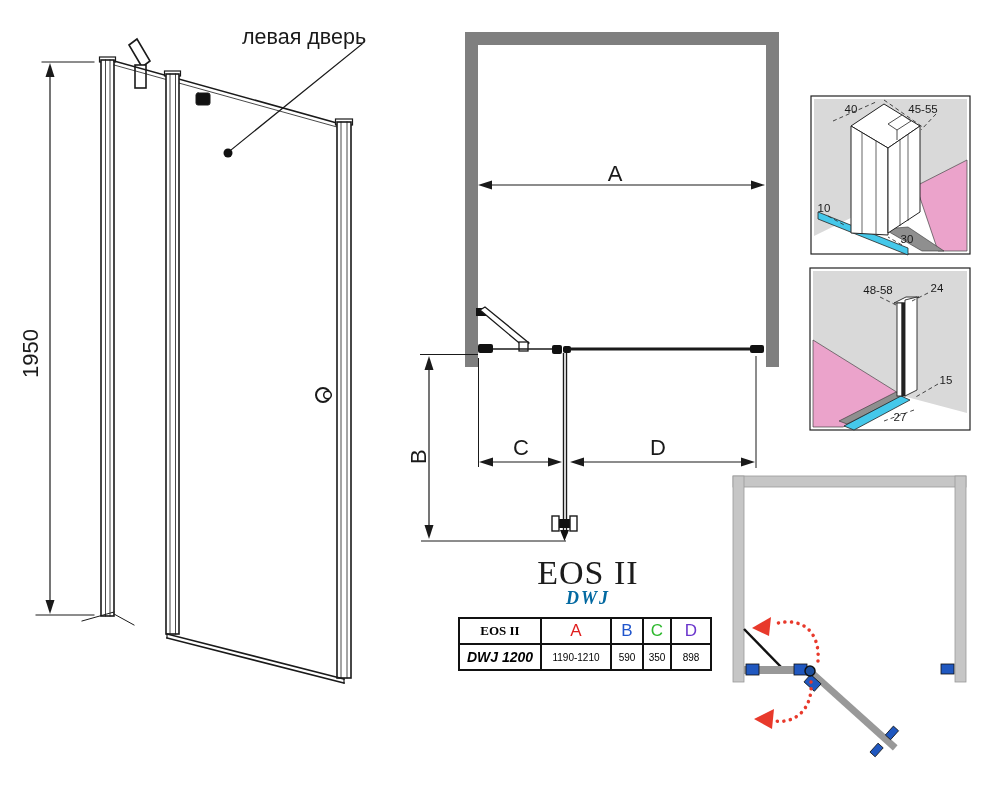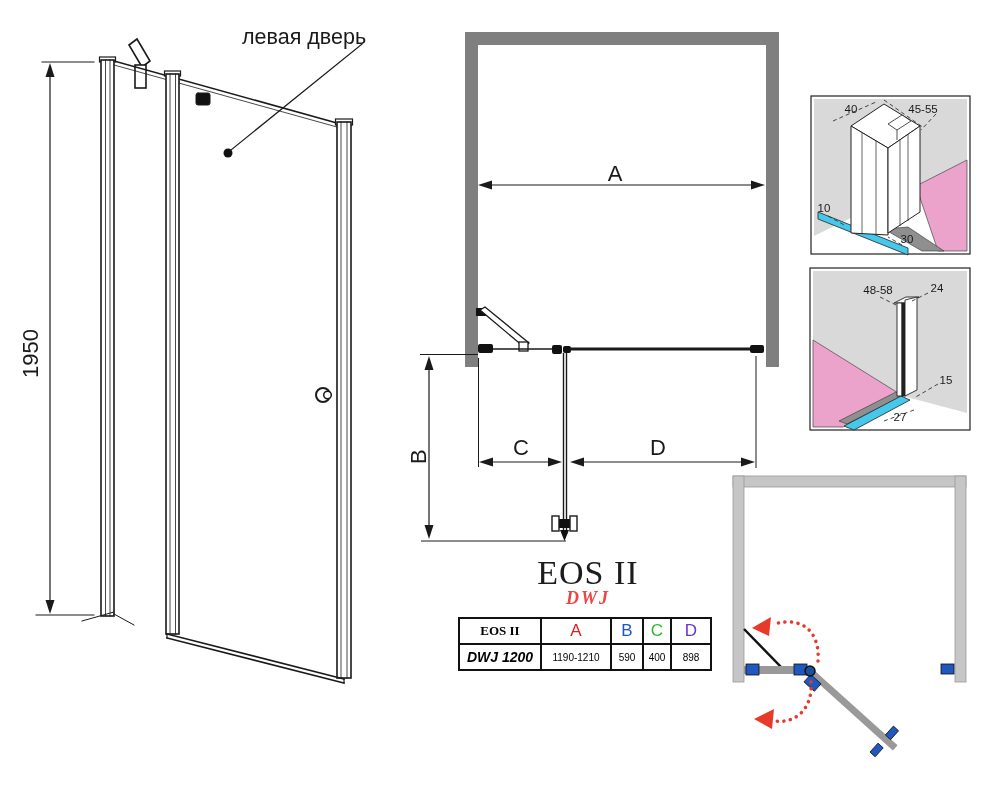--- a/index.html
+++ b/index.html
@@ -7,21 +7,21 @@
         font-family:"Liberation Sans","DejaVu Sans",sans-serif;}
   svg{position:absolute;left:0;top:0;}
   svg text{font-family:"Liberation Sans","DejaVu Sans",sans-serif;fill:#1a1a1a;}
   .dimletter{font-size:22px;}
   .smalldim{font-size:11.5px;}
 
   #title-block{position:absolute;left:462px;top:556px;width:252px;text-align:center;}
   #title-main{font-family:"Liberation Serif","DejaVu Serif",serif;font-size:34px;color:#1c1c1c;
               letter-spacing:1px;line-height:34px;}
   #title-sub{font-family:"Liberation Serif","DejaVu Serif",serif;font-size:18px;font-weight:bold;
-             font-style:italic;color:#ef4444;line-height:16px;letter-spacing:2px;}
+             font-style:italic;color:#0369a1;line-height:16px;letter-spacing:2px;}
 
   #spec-table{position:absolute;left:458px;top:617px;border-collapse:collapse;}
   #spec-table th,#spec-table td{border:2px solid #111;text-align:center;vertical-align:middle;
       padding:0;height:24px;background:#fff;}
   .col-product{width:80px;font-family:"Liberation Serif","DejaVu Serif",serif;font-weight:bold;font-size:13px;}
   .col-a{width:68px;} .col-b{width:30px;} .col-c{width:26px;} .col-d{width:38px;}
   .hdr-letter{font-size:17px;font-weight:normal;font-family:"Liberation Sans","DejaVu Sans",sans-serif;}
   .c-a{color:#e01f1f;} .c-b{color:#2055cc;} .c-c{color:#2db82d;} .c-d{color:#6a35cc;}
   .cell-model{font-weight:bold;font-style:italic;font-size:14px;font-family:"Liberation Sans","DejaVu Sans",sans-serif;margin-left:16px;}
   .cell-num{font-size:10px;font-family:"Liberation Sans","DejaVu Sans",sans-serif;}
@@ -252,18 +252,18 @@
     <th class="col-product">EOS II</th>
     <th class="col-a hdr-letter c-a">A</th>
     <th class="col-b hdr-letter c-b">B</th>
     <th class="col-c hdr-letter c-c">C</th>
     <th class="col-d hdr-letter c-d">D</th>
   </tr>
   <tr>
     <td class="cell-model">DWJ 1200</td>
     <td class="cell-num">1190-1210</td>
     <td class="cell-num">590</td>
-    <td class="cell-num">400</td>
+    <td class="cell-num">350</td>
     <td class="cell-num">898</td>
   </tr>
 </tbody>
     </table>
 </div>
 
 </body></html>

